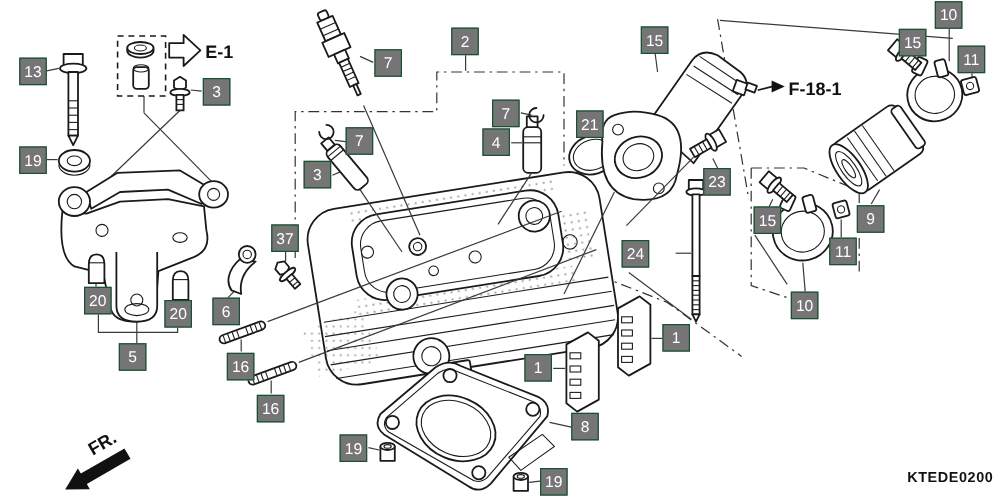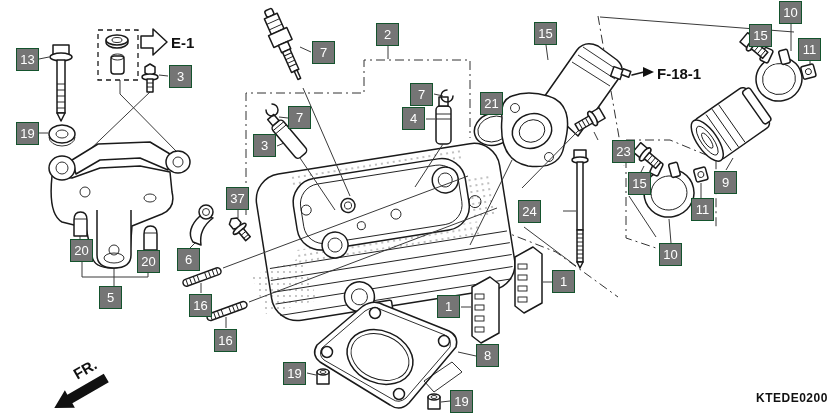--- a/index.html
+++ b/index.html
@@ -403,21 +403,21 @@
 <div class="callout" style="left:376px;top:23px">2</div>
 <div class="callout" style="left:288px;top:106px">7</div>
 <div class="callout" style="left:253px;top:134px">3</div>
 <div class="callout" style="left:410px;top:83px">7</div>
 <div class="callout" style="left:402px;top:107px">4</div>
 <div class="callout" style="left:480px;top:92px">21</div>
 <div class="callout" style="left:534px;top:22px">15</div>
 <div class="callout" style="left:779px;top:1px">10</div>
 <div class="callout" style="left:749px;top:24px">15</div>
 <div class="callout" style="left:798px;top:38px">11</div>
-<div class="callout" style="left:612px;top:140px">23</div>
+<div class="callout" style="left:586px;top:140px">23</div>
 <div class="callout" style="left:518px;top:200px">24</div>
 <div class="callout" style="left:628px;top:172px">15</div>
 <div class="callout" style="left:691px;top:198px">11</div>
 <div class="callout" style="left:659px;top:243px">10</div>
 <div class="callout" style="left:714px;top:171px">9</div>
 <div class="callout" style="left:226px;top:187px">37</div>
 <div class="callout" style="left:177px;top:248px">6</div>
 <div class="callout" style="left:70px;top:239px">20</div>
 <div class="callout" style="left:137px;top:250px">20</div>
 <div class="callout" style="left:99px;top:286px">5</div>

